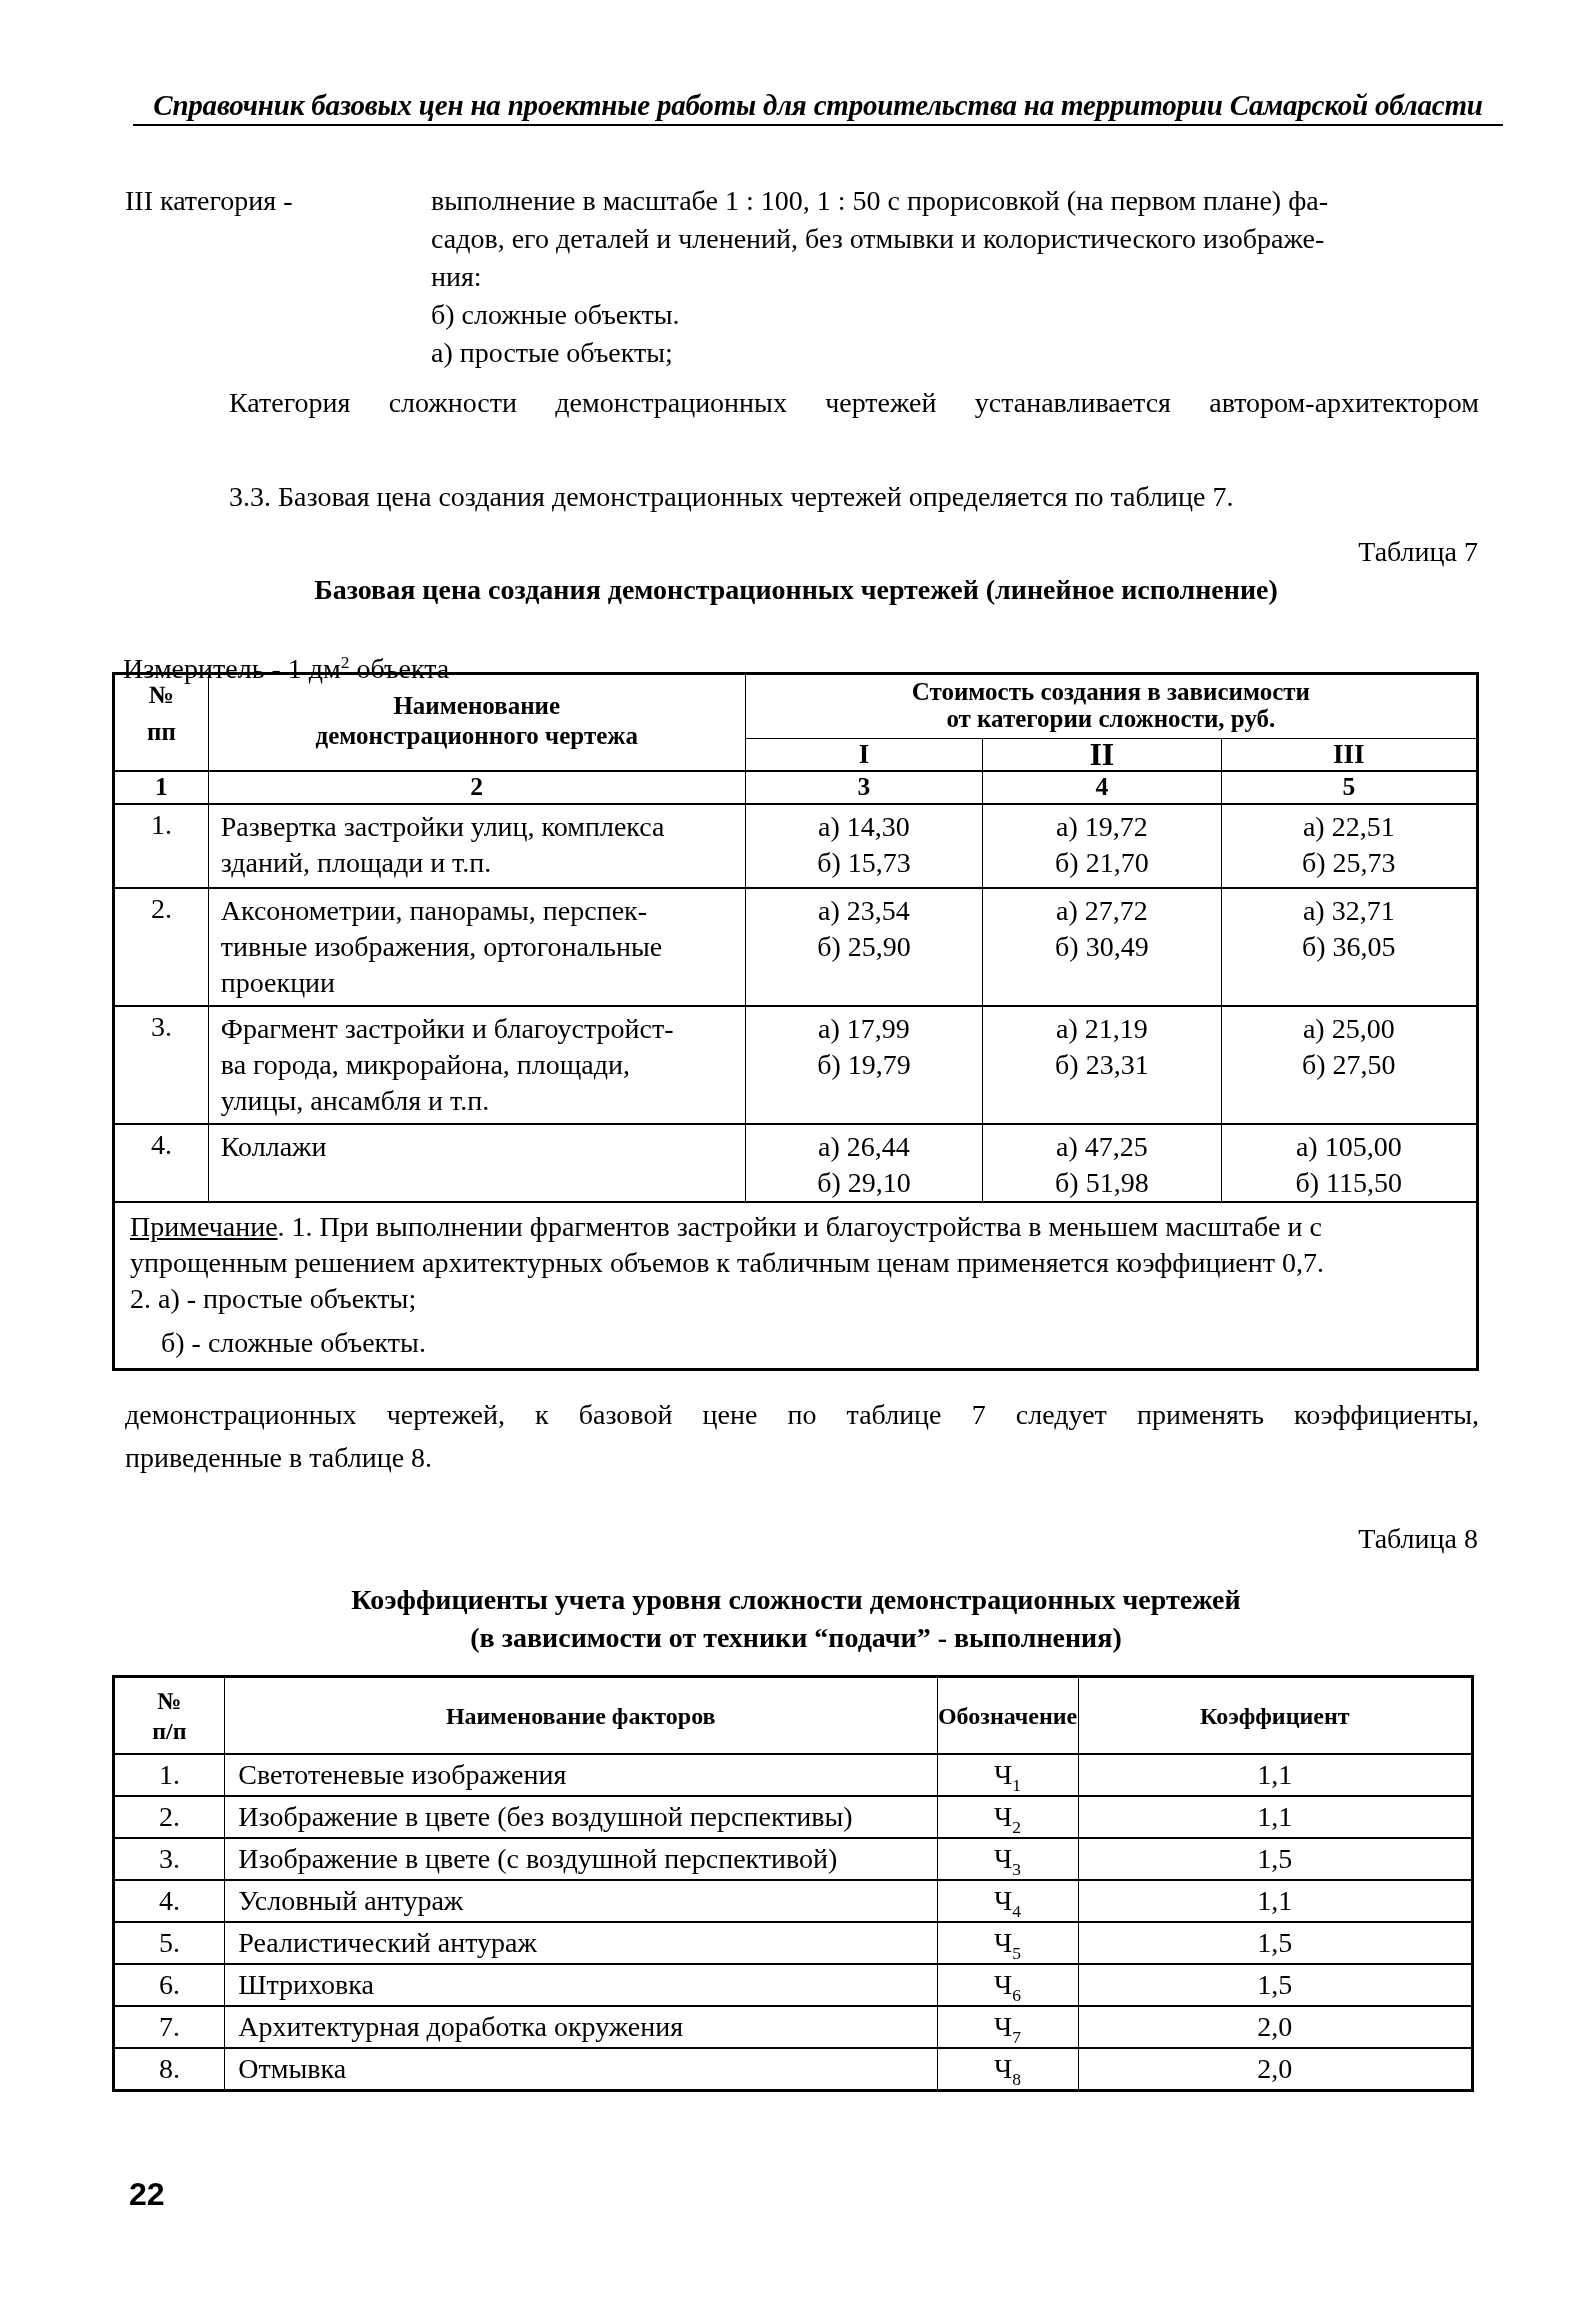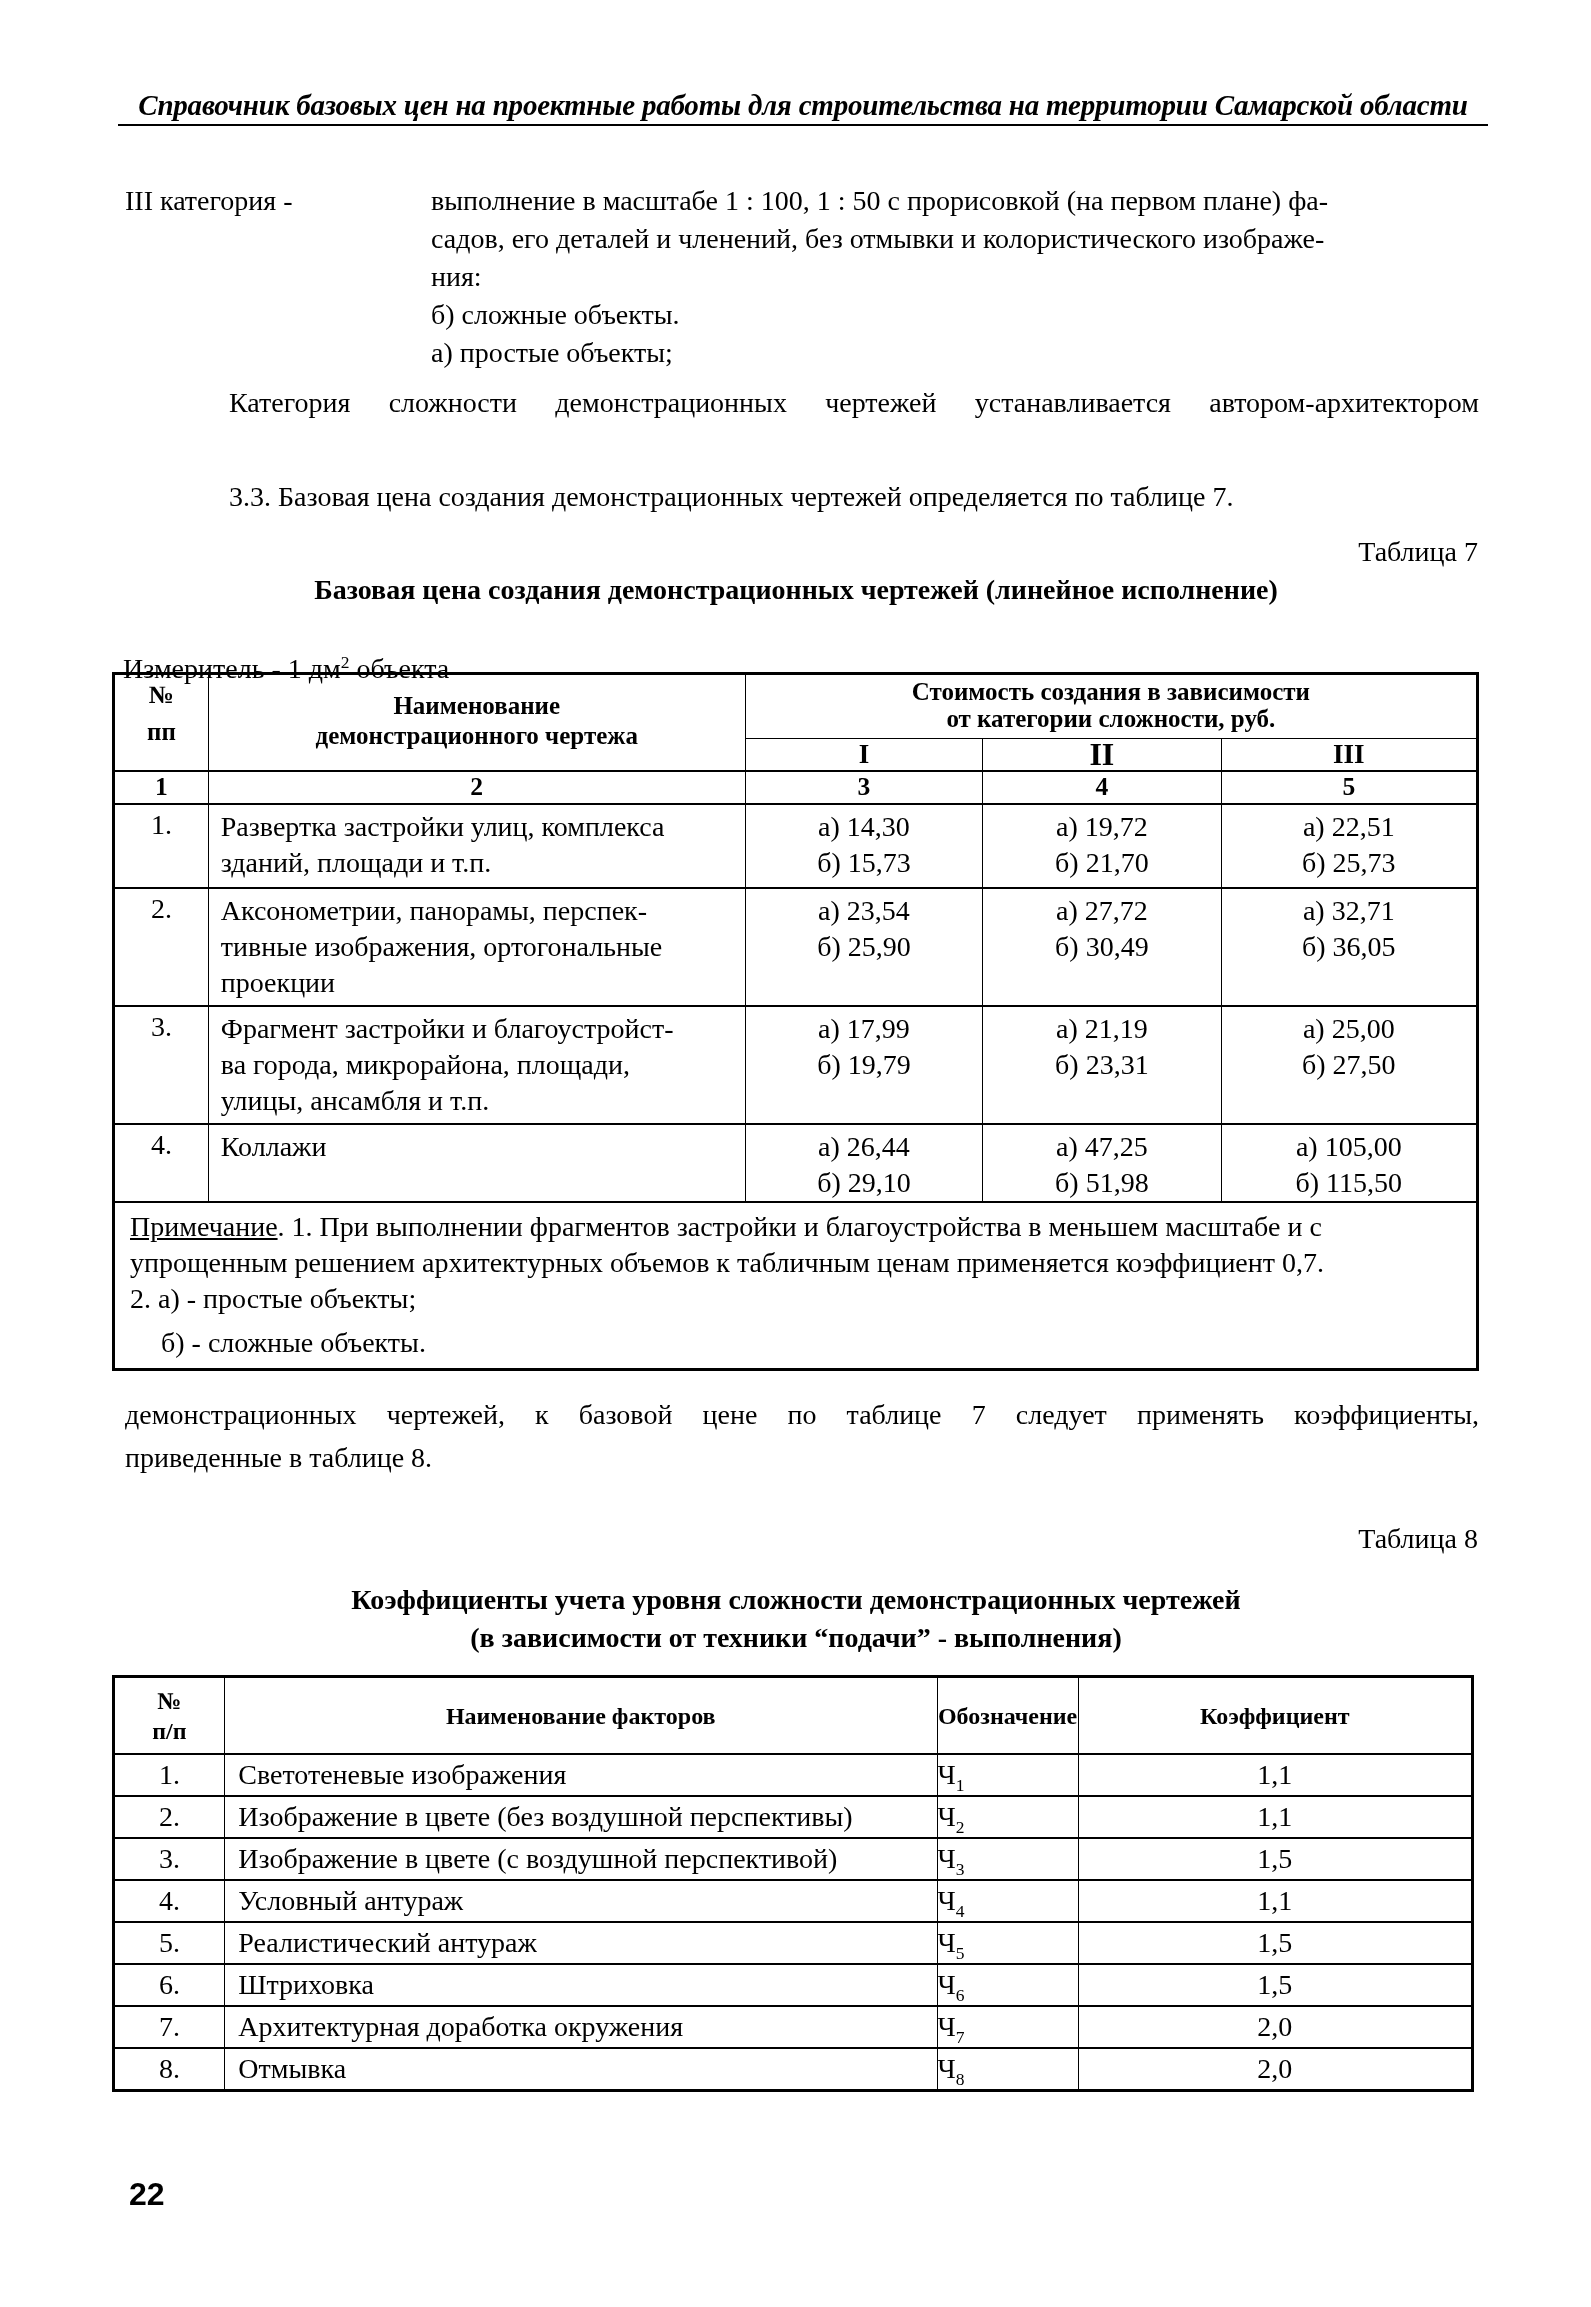--- a/index.html
+++ b/index.html
@@ -2,21 +2,21 @@
 <html style="font-size:10.8px"><head>
 <meta charset="utf-8">
 <style>
   html, body { margin: 0; padding: 0; background: #ffffff; }
   body {
     width: 1591px; height: 2307px; position: relative; overflow: hidden;
     font-family: "Liberation Serif", "DejaVu Serif", serif; color: #000;
   }
   .abs { position: absolute; }
   .running-header {
-    left: 118px; top: 86px; width: 1370px; height: 38px;
+    left: 133px; top: 86px; width: 1370px; height: 38px;
     border-bottom: 2.7px solid #000;
     font-style: italic; font-weight: bold; font-size: 29px;
     text-align: center; line-height: 38px; letter-spacing: -0.2px;
     font-family: "Liberation Serif", serif;
   }
   .body-text { font-size: 28px; line-height: 38px; }
   .cat-label { left: 125px; top: 182px; }
   .cat-desc { left: 431px; top: 182px; width: 1050px; text-align: justify; }
   .cat-desc div { white-space: nowrap; }
   .para { left: 125px; width: 1354px; font-size: 28px; line-height: 43px; text-align: justify; }
@@ -39,21 +39,21 @@
   .t7 .idx td { font-weight: bold; text-align: center; font-size: 25.6px; height: 31px; }
   .t7 .note { padding: 6.7px 0 6.7px 15px; line-height: 36px; font-size: 28px; text-align: left; border-top: 2.7px solid #000; }
   .t7 .note .u { text-decoration: underline; }
 
   .t8 { left: 112px; top: 1675px; width: 1362px; border: 3.4px solid #000; }
   .t8 td, .t8 th { border: 1.3px solid #000; font-size: 28px; padding: 0; height: 40px; }
   .t8 th { font-weight: bold; font-size: 24px; line-height: 30px; height: 75px; }
   .t8 tr + tr td { border-top: 2.7px solid #000; }
   .t8 .num { text-align: center; }
   .t8 .name { text-align: left; padding-left: 13.5px; }
-  .t8 .sym { text-align: left; margin-top: 16px; }
+  .t8 .sym { text-align: center; margin-top: 16px; }
   .t8 .coef { text-align: center; }
 
   .page-number {
     left: 129px; top: 2176px; font-family: "Liberation Sans", "DejaVu Sans", sans-serif;
     font-weight: bold; font-size: 32px;
   }
 </style>
 </head>
 <body>
 

